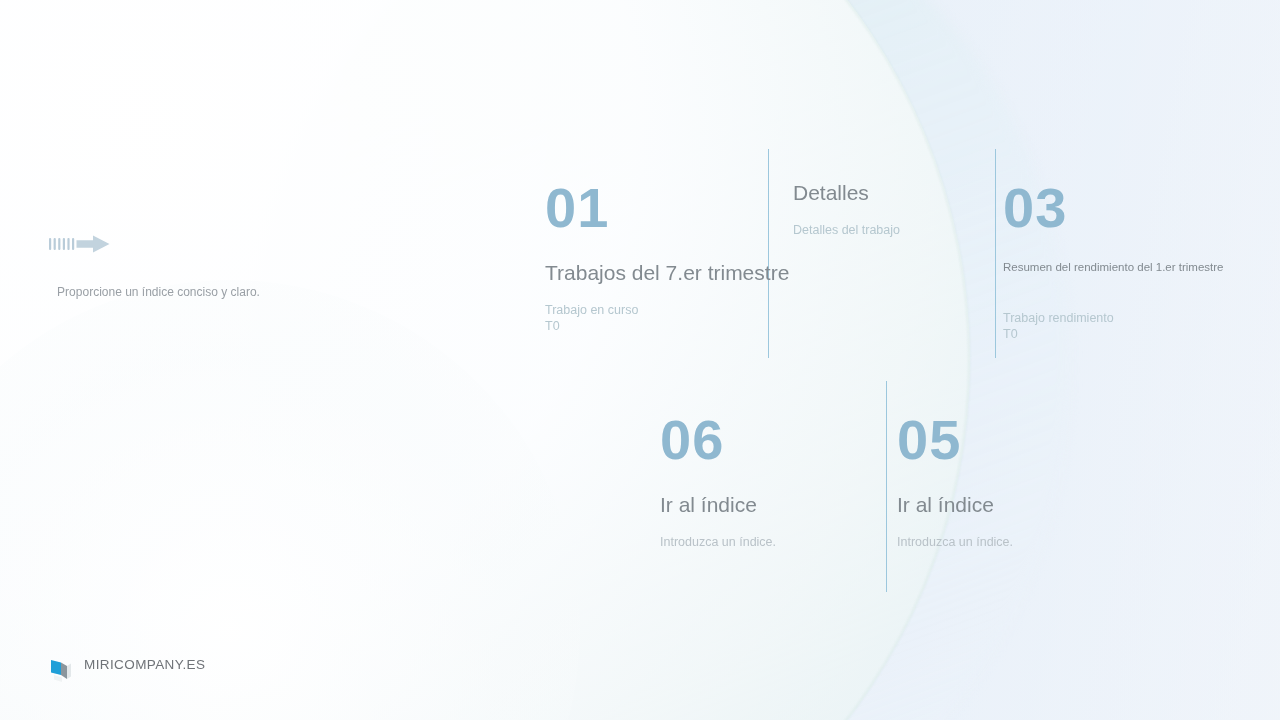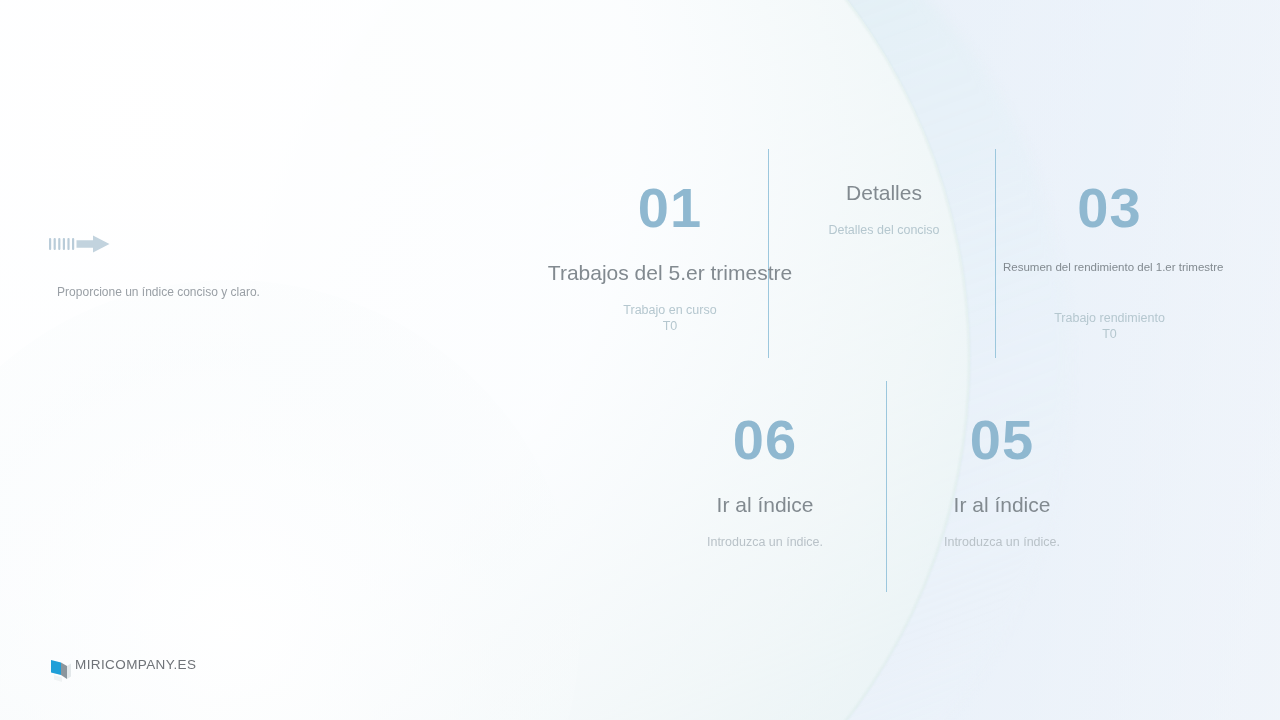--- a/index.html
+++ b/index.html
@@ -121,21 +121,20 @@
     font-size: 12px;
     line-height: 1.52;
     color: #9aa0a6;
     width: 215px;
     text-align: center;
   }
 
   
   .item {
     position: absolute;
-    text-align: center;
   }
   .item-number {
     font-size: 56px;
     font-weight: bold;
     letter-spacing: 1px;
     line-height: 1;
     color: #8fb8d0;
     margin-bottom: 24px;
   }
   .item-heading {
@@ -178,21 +177,21 @@
   #divider-2 { left: 995px; top: 149px; height: 209px; }
   #divider-3 { left: 886px; top: 381px; height: 211px; }
 
   
   .footer {
     position: absolute;
     left: 49px;
     bottom: 32px;
     display: flex;
     align-items: flex-start;
-    gap: 2px;
+    gap: 11px;
   }
   .footer-logo {
     flex: 0 0 auto;
     margin-top: 3px;
   }
   .footer-name {
     font-size: 13.5px;
     letter-spacing: 0.4px;
     color: #6f7378;
     line-height: 1.42;
@@ -229,28 +228,28 @@
     </span>
     <p class="index-desc">Proporcione un índice conciso y claro.</p>
   </div>
 
   <div class="divider" id="divider-1"></div>
   <div class="divider" id="divider-2"></div>
   <div class="divider" id="divider-3"></div>
 
   <div class="item" id="item-01">
     <div class="item-number">01</div>
-    <div class="item-heading">Trabajos del 5.er trimestre</div>
+    <div class="item-heading">Trabajos del 7.er trimestre</div>
     <div class="item-sub">Trabajo en curso
 T0</div>
   </div>
 
   <div class="item" id="item-02">
     <div class="item-heading">Detalles</div>
-    <div class="item-sub">Detalles del conciso</div>
+    <div class="item-sub">Detalles del trabajo</div>
   </div>
 
   <div class="item" id="item-03">
     <div class="item-number">03</div>
     <div class="item-heading small">Resumen del rendimiento del 1.er trimestre</div>
     <div class="item-sub">Trabajo rendimiento
 T0</div>
   </div>
 
   <div class="item" id="item-04">

